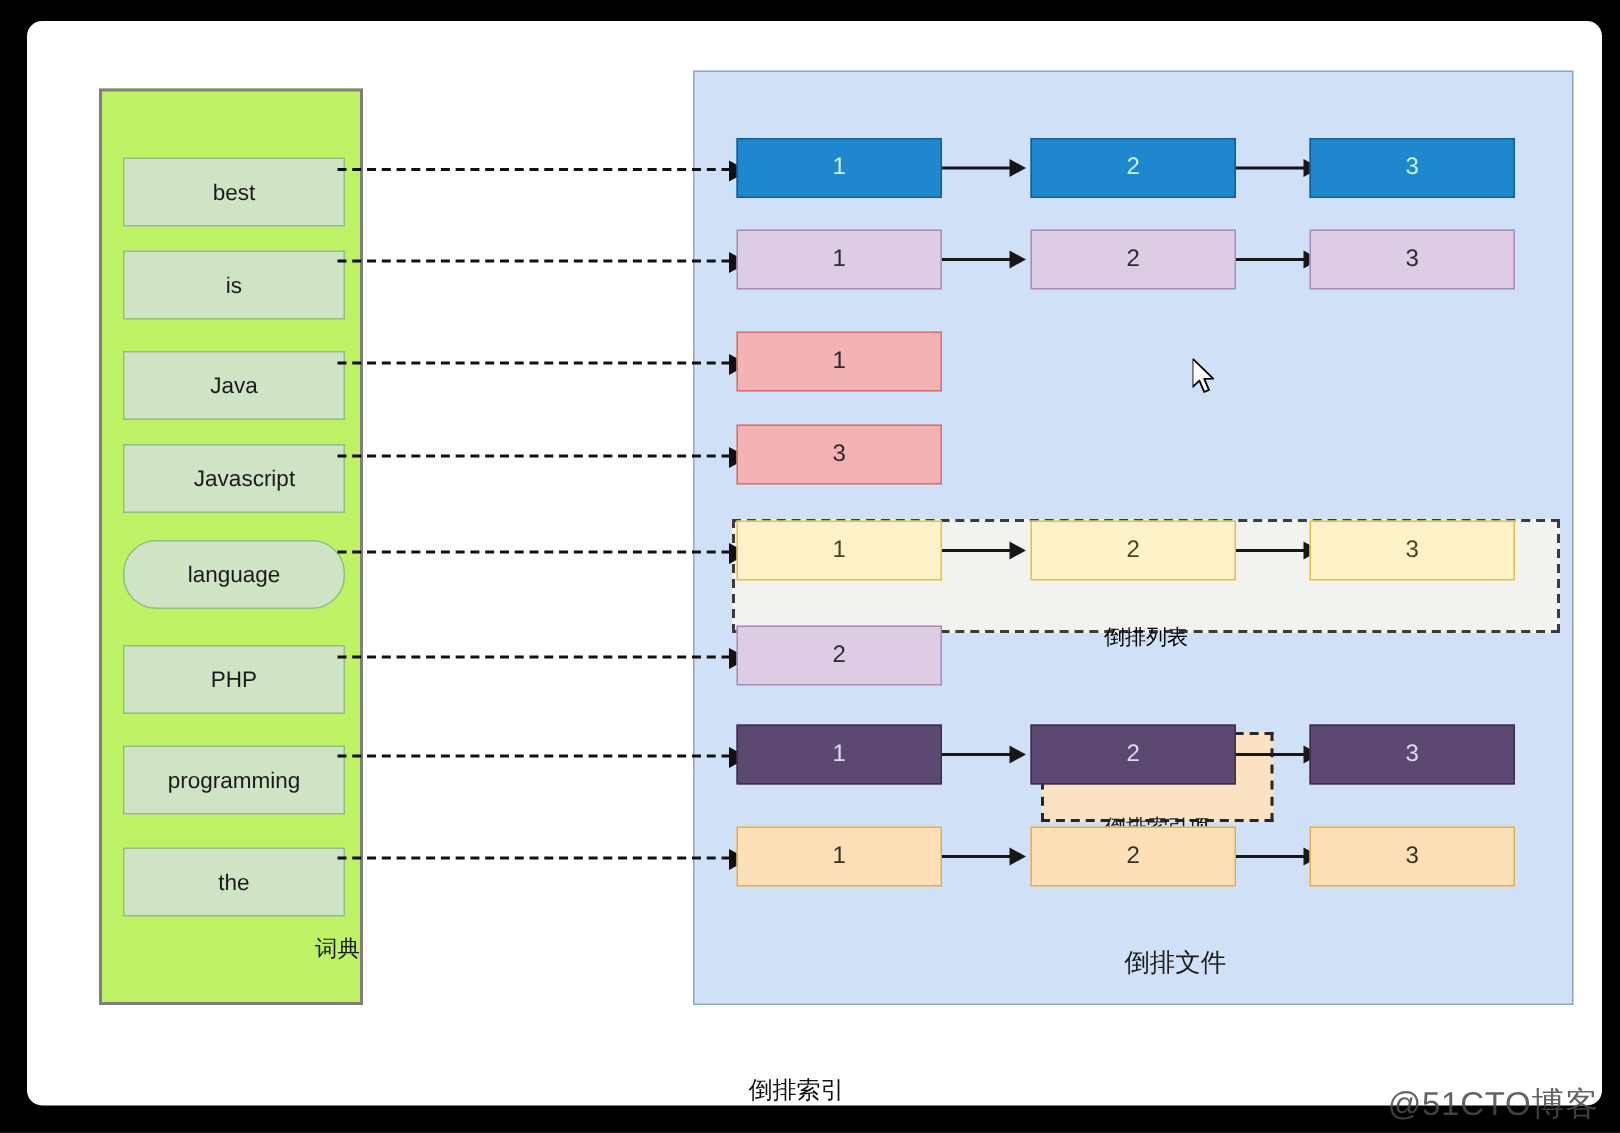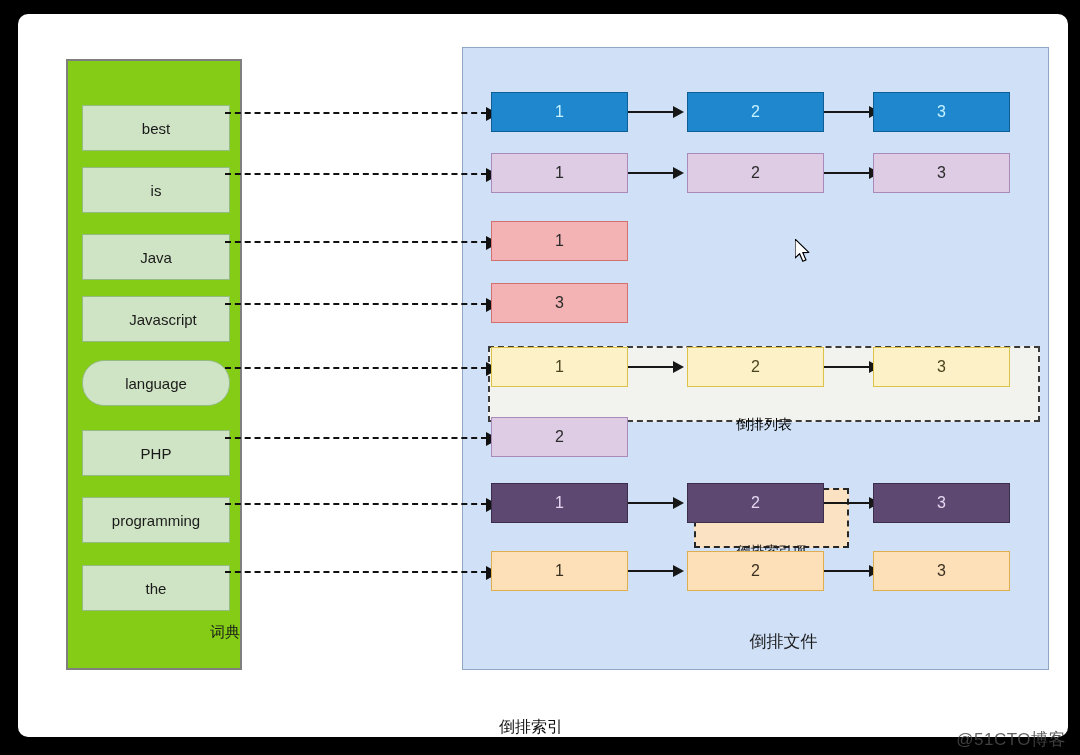--- a/index.html
+++ b/index.html
@@ -26,21 +26,21 @@
     width: 1050px; height: 723px;
     background: #ffffff;
     border-radius: 10px;
   }
 
   
   #dict-panel {
     position: absolute;
     left: 48px; top: 45px;
     width: 176px; height: 611px;
-    background: #84cc16;
+    background: #bef264;
     border: 2px solid #7f7f7f;
   }
   .dict-term {
     position: absolute;
     left: 14px;
     width: 148px; height: 46px;
     background: #cfe4c4;
     border: 1px solid #93bb82;
     display: flex; align-items: center; justify-content: center;
     font-size: 15px; color: #1a1a1a;
@@ -167,21 +167,21 @@
 
   
   #bottom-caption {
     position: absolute;
     left: 445px; top: 703px;
     font-size: 16px; color: #111111; margin-left: 36px;
   }
   #watermark {
     position: absolute;
     right: 14px; bottom: 4px;
-    font-size: 17px;
+    font-size: 22px;
     color: #4a4a4a;
     opacity: .85;
     letter-spacing: .5px;
     margin-top: 40px;
   }
 </style>
 </head>
 <body>
 
 <div id="frame">

